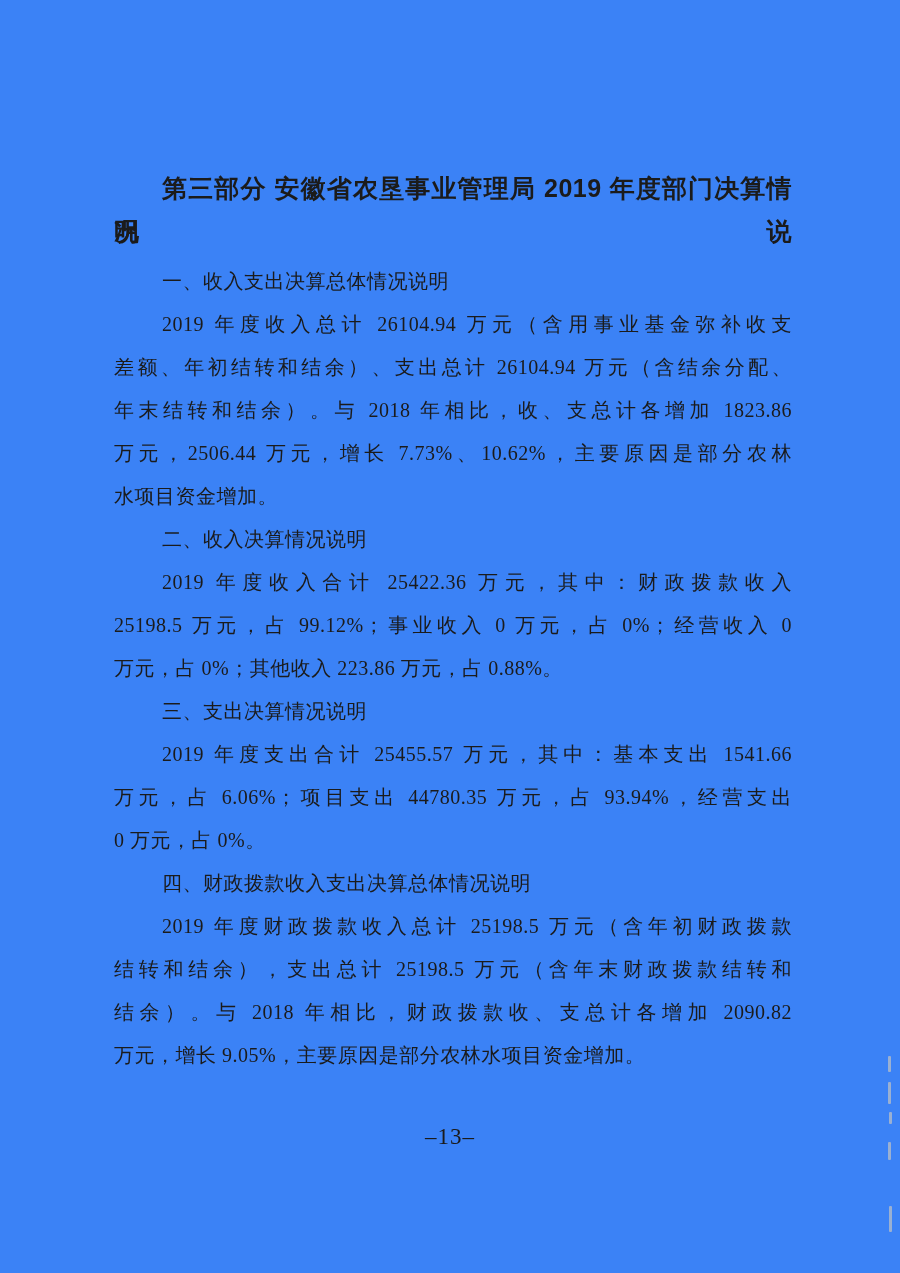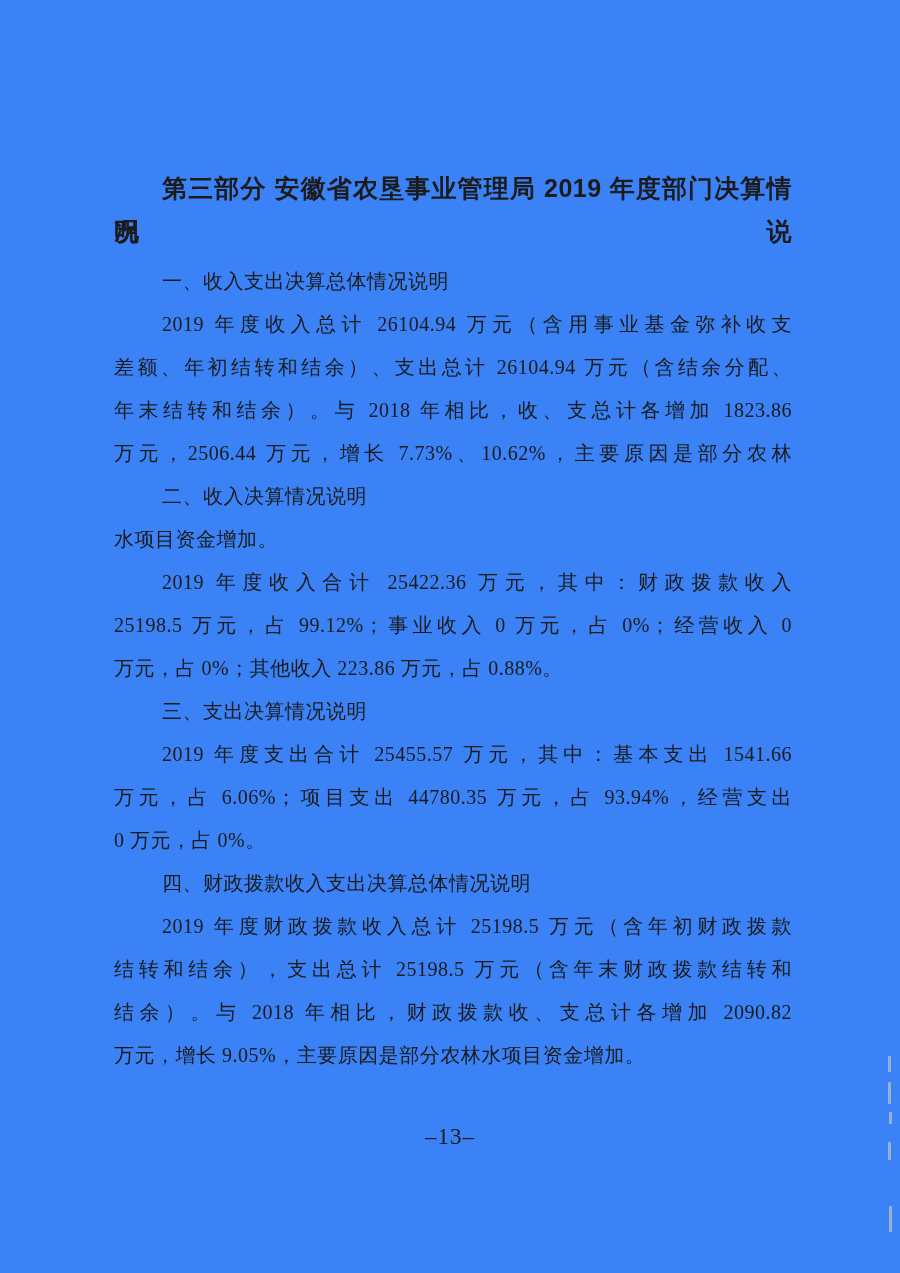--- a/index.html
+++ b/index.html
@@ -72,23 +72,23 @@
     <div class="title-wrap">
       <div class="line title-line indent justify">第三部分 安徽省农垦事业管理局 2019 年度部门决算情况说</div>
       <div class="line title-line">明</div>
     </div>
 
     <div class="line indent">一、收入支出决算总体情况说明</div>
     <div class="line indent justify">2019 年度收入总计 26104.94 万元（含用事业基金弥补收支</div>
     <div class="line justify">差额、年初结转和结余）、支出总计 26104.94 万元（含结余分配、</div>
     <div class="line justify">年末结转和结余）。与 2018 年相比，收、支总计各增加 1823.86</div>
     <div class="line justify">万元，2506.44 万元，增长 7.73%、10.62%，主要原因是部分农林</div>
+    <div class="line">水项目资金增加。</div>
+
     <div class="line indent">二、收入决算情况说明</div>
-
-    <div class="line">水项目资金增加。</div>
     <div class="line indent justify">2019 年度收入合计 25422.36 万元，其中：财政拨款收入</div>
     <div class="line justify">25198.5 万元，占 99.12%；事业收入 0 万元，占 0%；经营收入 0</div>
     <div class="line">万元，占 0%；其他收入 223.86 万元，占 0.88%。</div>
 
     <div class="line indent">三、支出决算情况说明</div>
     <div class="line indent justify">2019 年度支出合计 25455.57 万元，其中：基本支出 1541.66</div>
     <div class="line justify">万元，占 6.06%；项目支出 44780.35 万元，占 93.94%，经营支出</div>
     <div class="line">0 万元，占 0%。</div>
 
     <div class="line indent">四、财政拨款收入支出决算总体情况说明</div>

